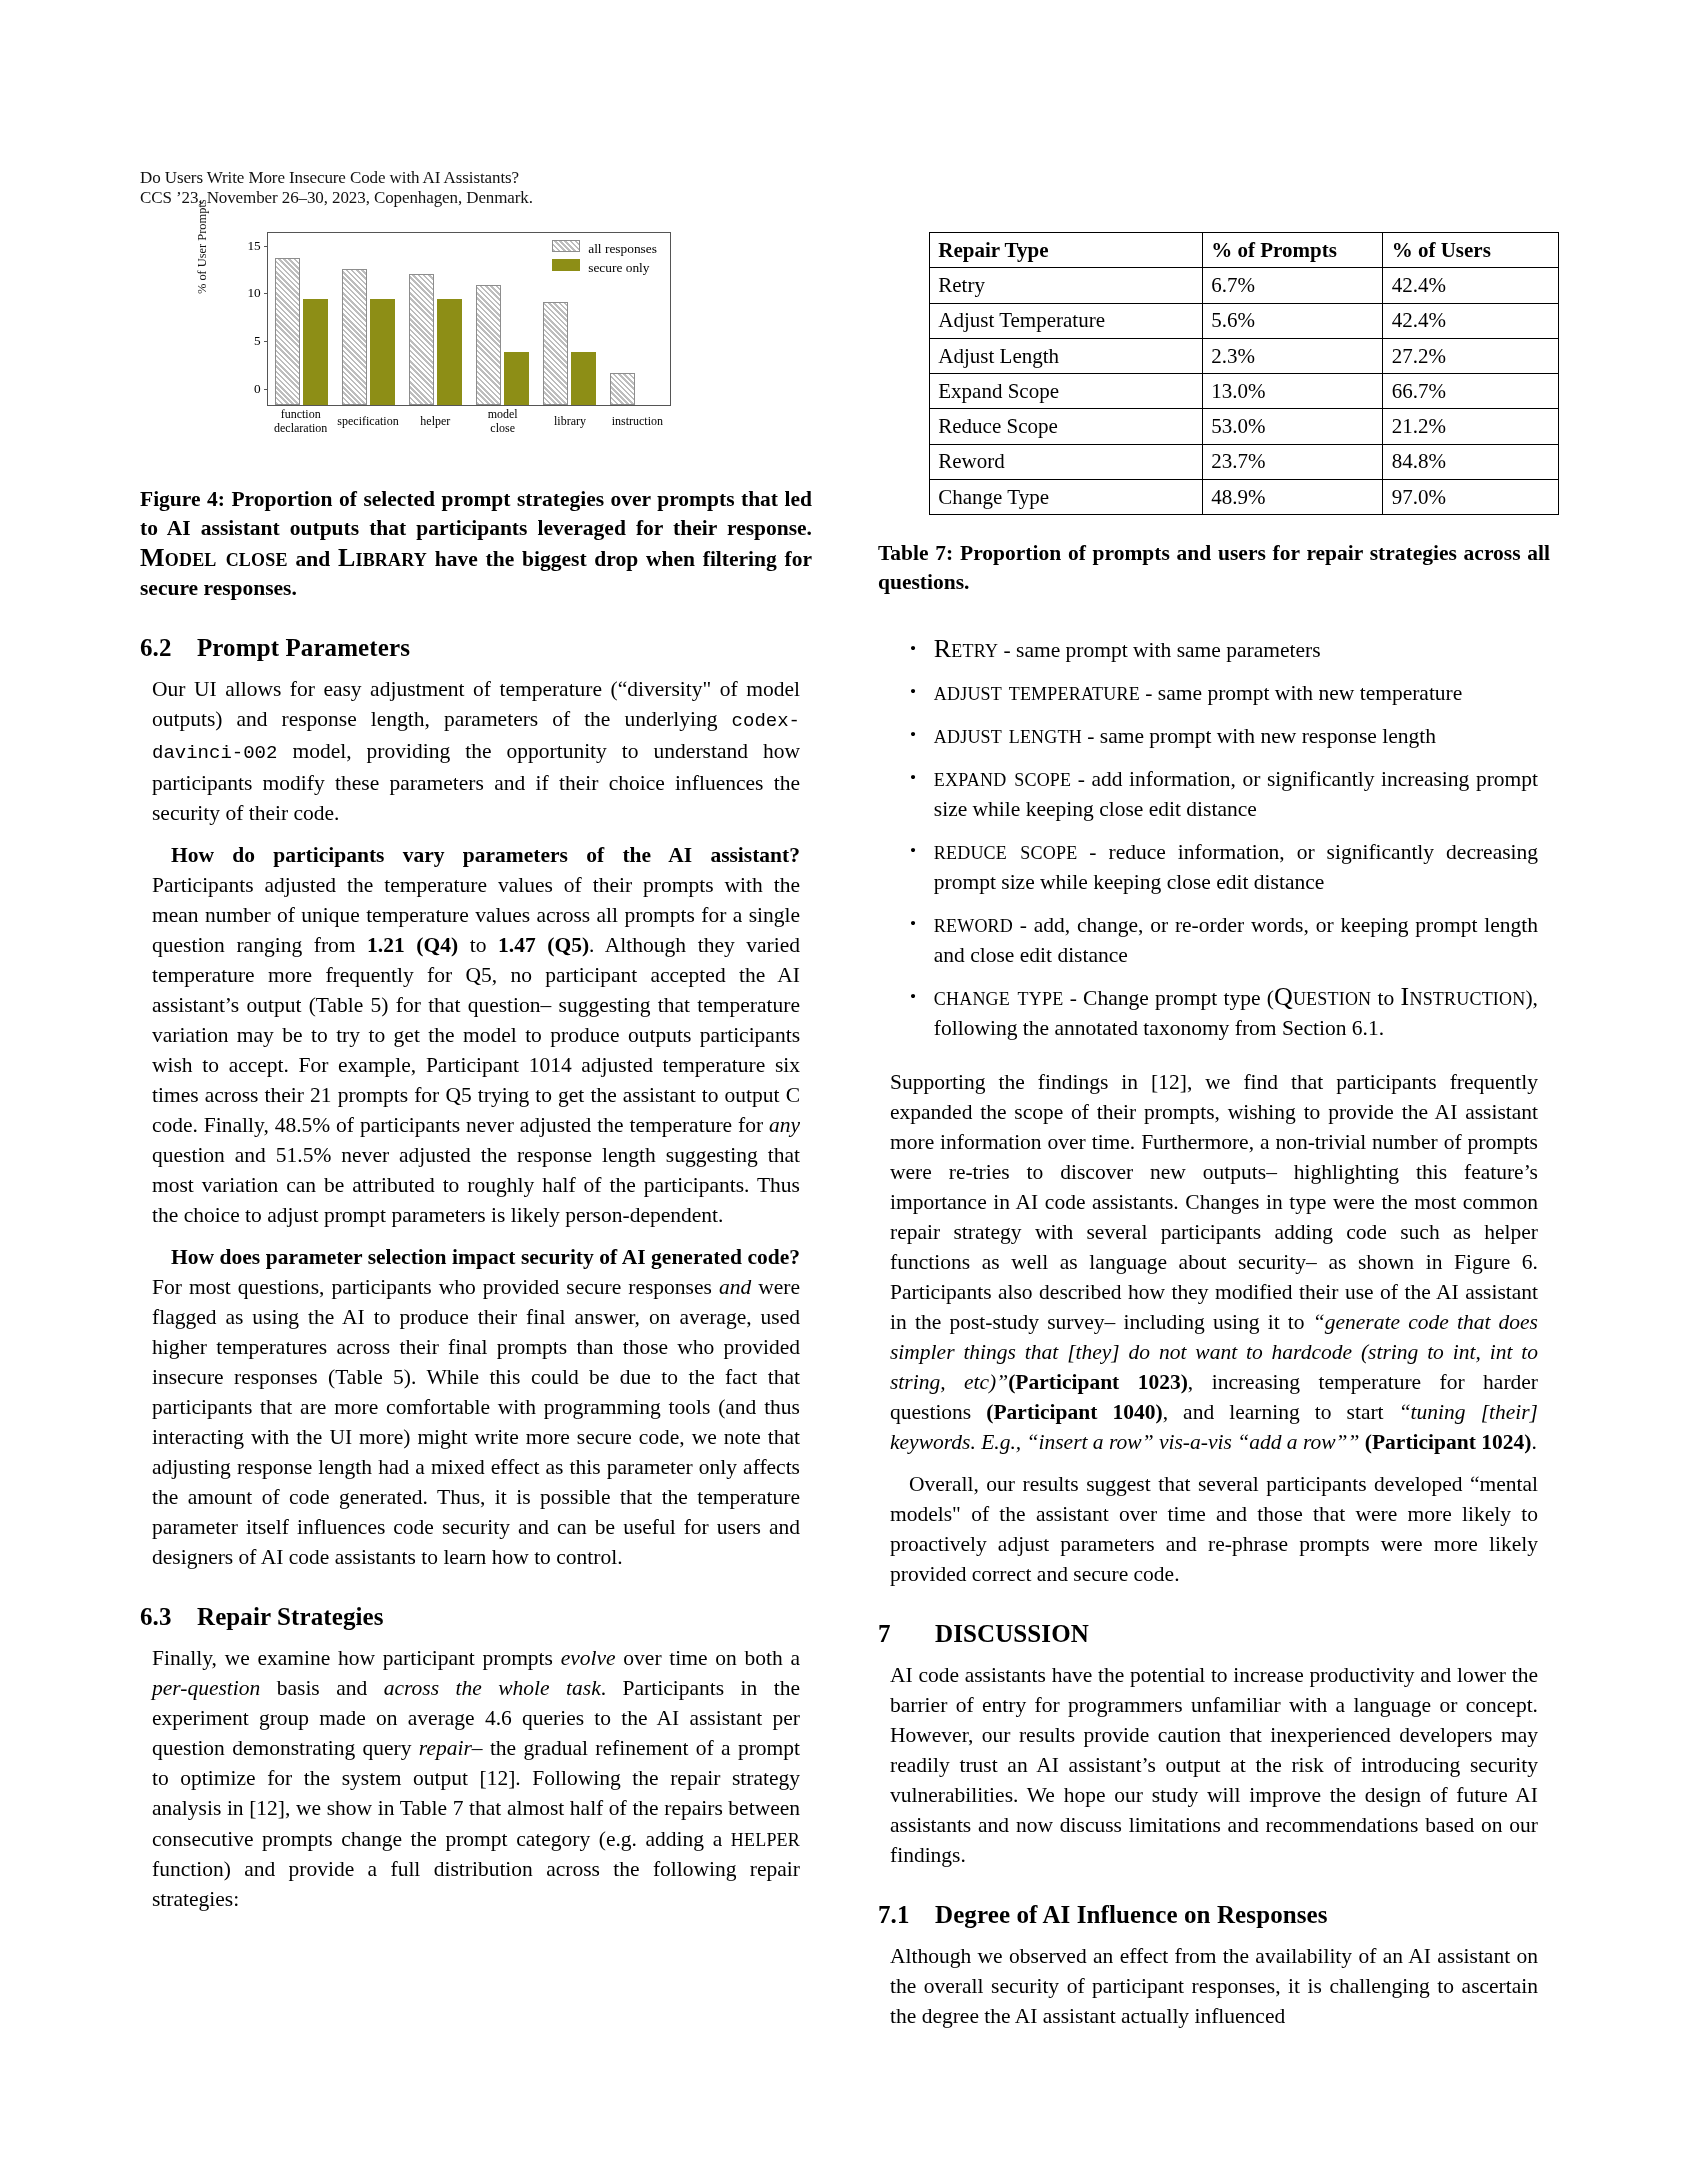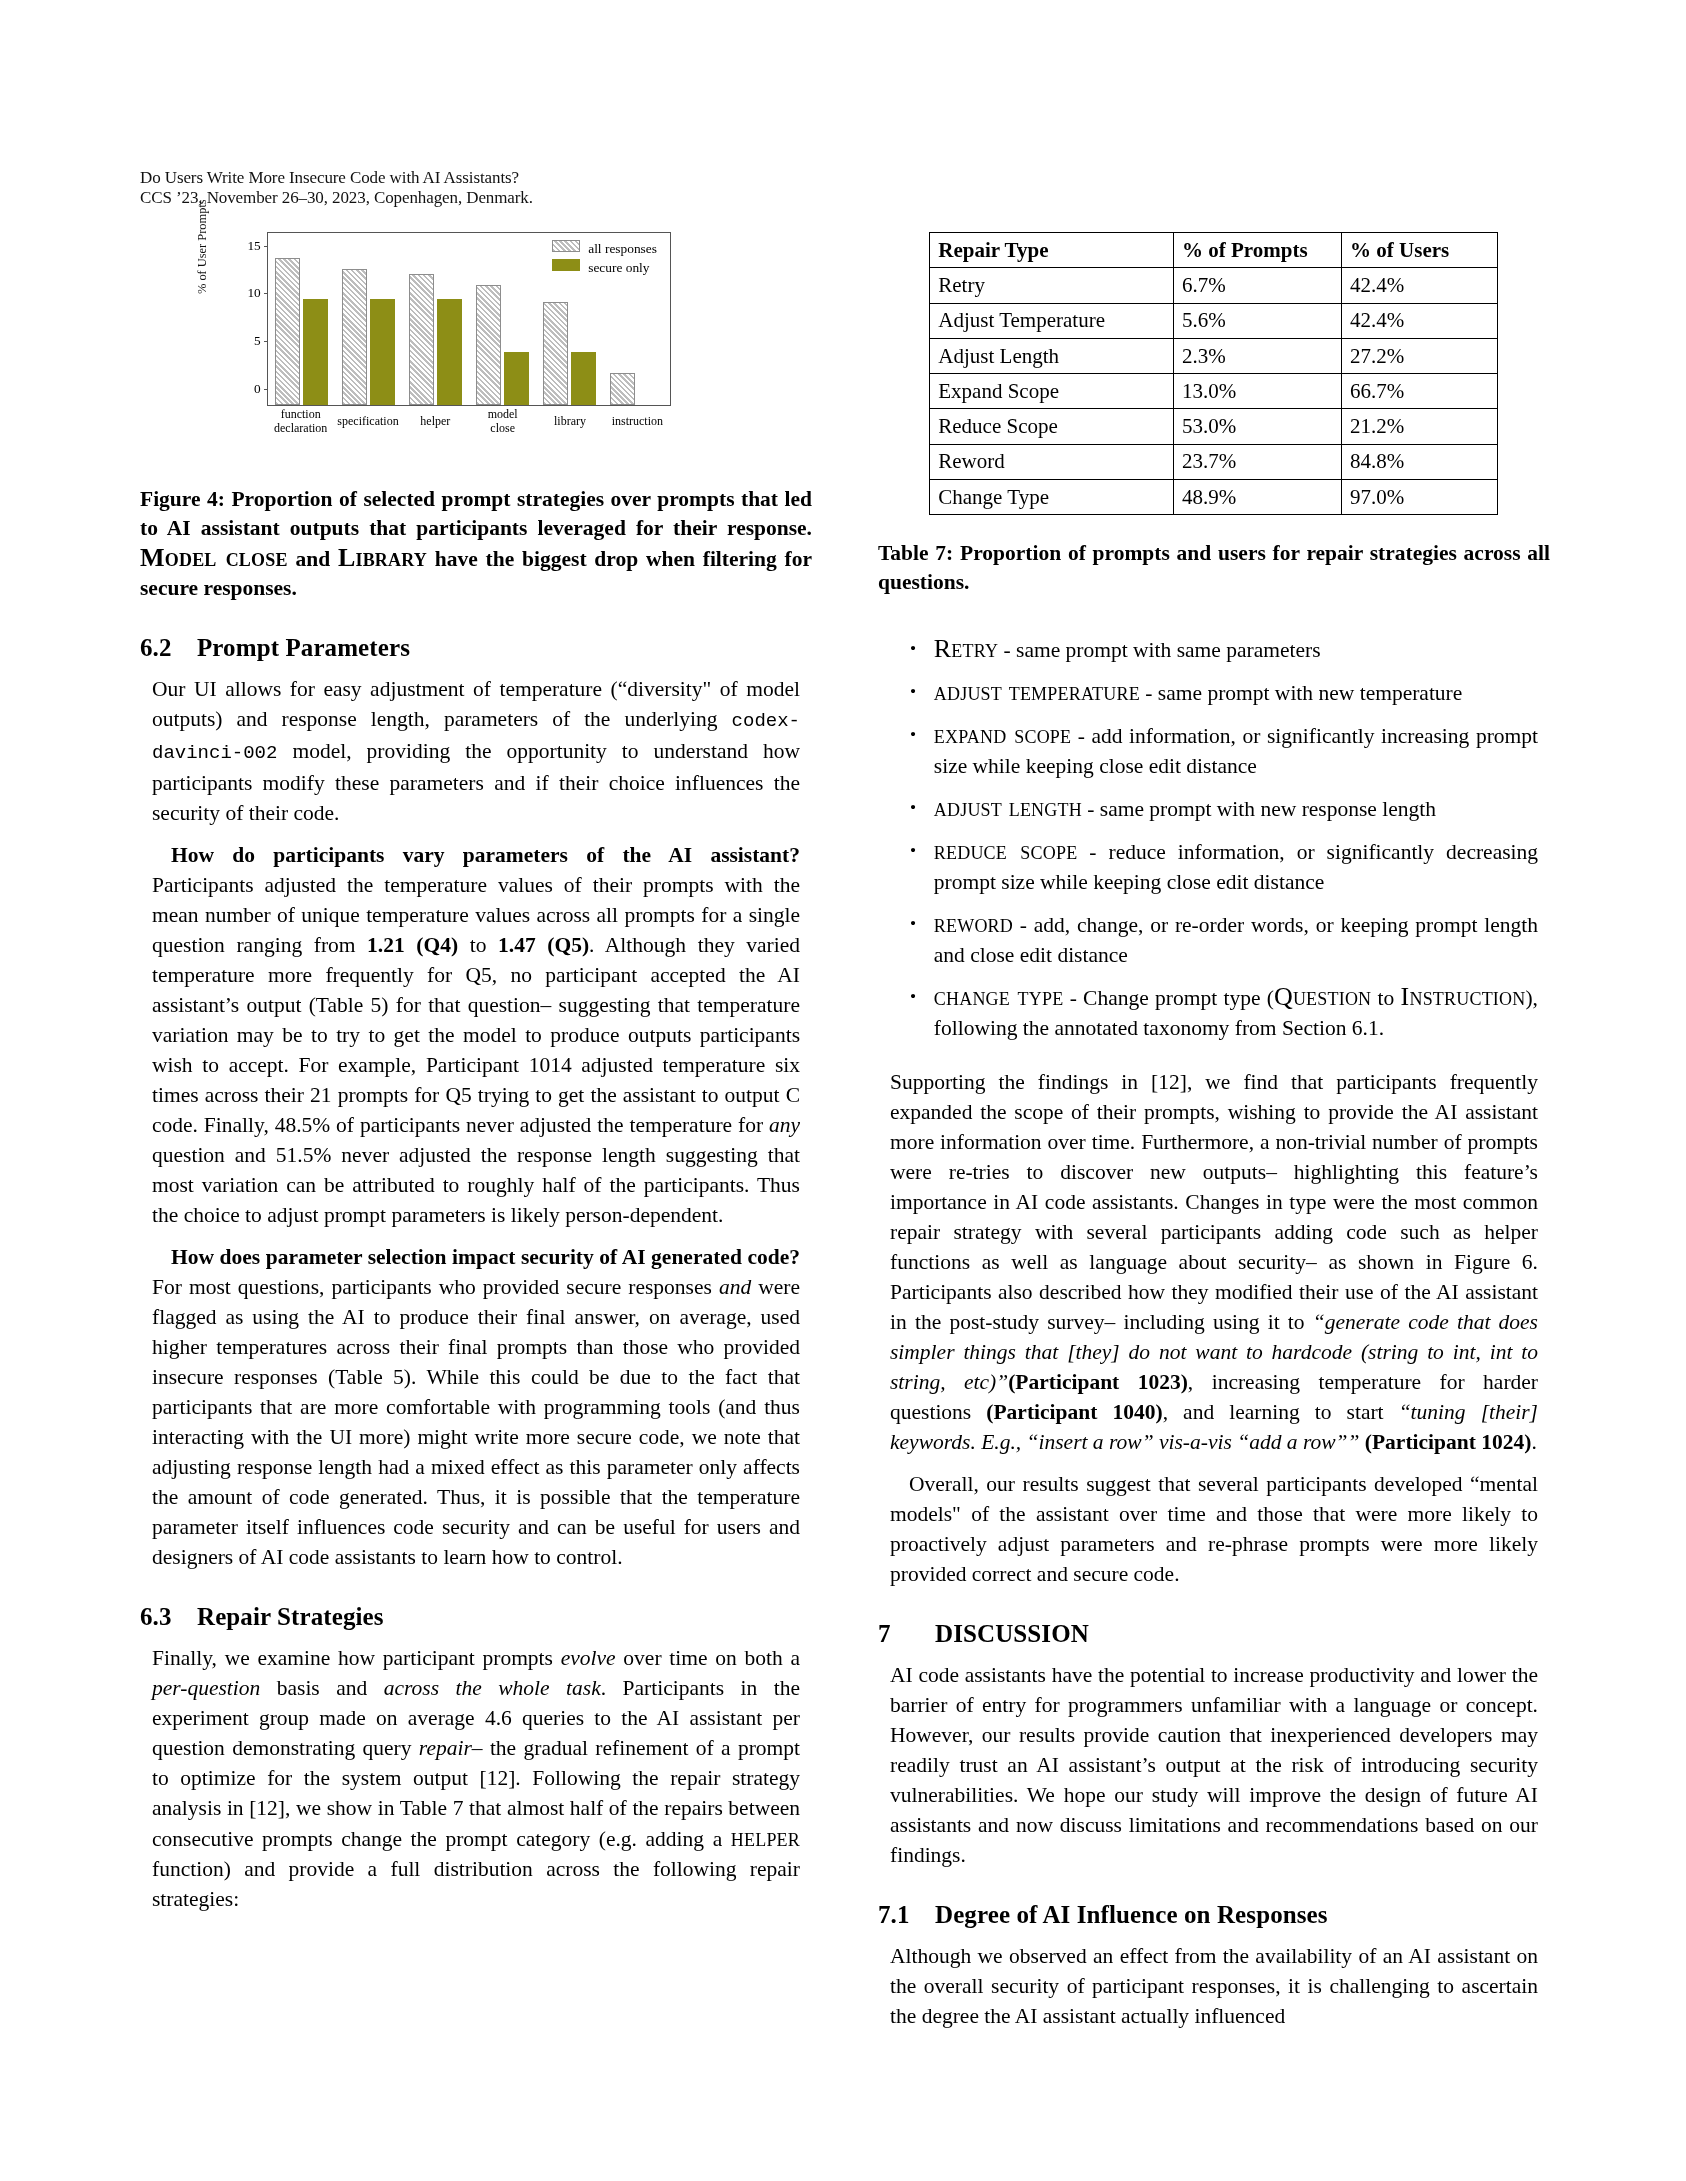--- a/index.html
+++ b/index.html
@@ -198,21 +198,21 @@
        45deg, rgba(255,255,255,0) 0px, rgba(255,255,255,0) 1.8px,
        #ffffff 1.8px, #ffffff 3.7px);
     border: 0.9px solid #8d8d8d;
     box-sizing: border-box;
   }
   .swatch.secure { background: #8d8e16; }
 
   
   table.repair {
     border-collapse: collapse;
-    width: 569px;
+    width: 630px;
     margin: 13px 0 0 51px;
     font-size: 21px;
   }
   table.repair th, table.repair td {
     border: 1.2px solid #000;
     padding: 3.7px 8.3px 4.6px 8.3px;
     text-align: left;
     line-height: 26px;
     white-space: nowrap;
   }
@@ -392,22 +392,22 @@
             <td class="c2">97.0%</td>
           </tr>
         </tbody>
       </table>
 
       <p class="caption table-caption">Table 7: Proportion of prompts and users for repair strategies across all questions.</p>
 
       <ul class="repairs">
         <li><span class="sc">Retry</span><span> - same prompt with same parameters</span></li>
         <li><span class="sc">adjust temperature</span><span> - same prompt with new temperature</span></li>
+        <li><span class="sc">adjust length</span><span> - same prompt with new response length</span></li>
         <li><span class="sc">expand scope</span><span> - add information, or significantly increasing prompt size while keeping close edit distance</span></li>
-        <li><span class="sc">adjust length</span><span> - same prompt with new response length</span></li>
         <li><span class="sc">reduce scope</span><span> - reduce information, or significantly decreasing prompt size while keeping close edit distance</span></li>
         <li><span class="sc">reword</span><span> - add, change, or re-order words, or keeping prompt length and close edit distance</span></li>
         <li><span class="sc">change type</span><span> - Change prompt type (</span><span class="sc">Question</span><span> to </span><span class="sc">Instruction</span><span>), following the annotated taxonomy from Section 6.1.</span></li>
       </ul>
 
       <p class="body" style="margin-top:24px"><span>Supporting the findings in [12], we find that participants frequently expanded the scope of their prompts, wishing to provide the AI assistant more information over time. Furthermore, a non-trivial number of prompts were re-tries to discover new outputs– highlighting this feature’s importance in AI code assistants. Changes in type were the most common repair strategy with several participants adding code such as helper functions as well as language about security– as shown in Figure 6. Participants also described how they modified their use of the AI assistant in the post-study survey– including using it to </span><span class="ital">“</span><span class="ital">generate code that does simpler things that [they] do not want to hardcode (string to int, int to string, etc)”</span><span class="bold">(Participant 1023)</span><span>, increasing temperature for harder questions </span><span class="bold">(Participant 1040)</span><span>, and learning to start </span><span class="ital">“tuning [their] keywords. E.g., “insert a row” vis-a-vis “add a row””</span><span class="bold"> (Participant 1024)</span><span>.</span></p>
 
       <p class="indent">Overall, our results suggest that several participants developed “mental models" of the assistant over time and those that were more likely to proactively adjust parameters and re-phrase prompts were more likely provided correct and secure code.</p>
 
       <h2 class="section discussion"><span class="num">7</span><span>DISCUSSION</span></h2>

